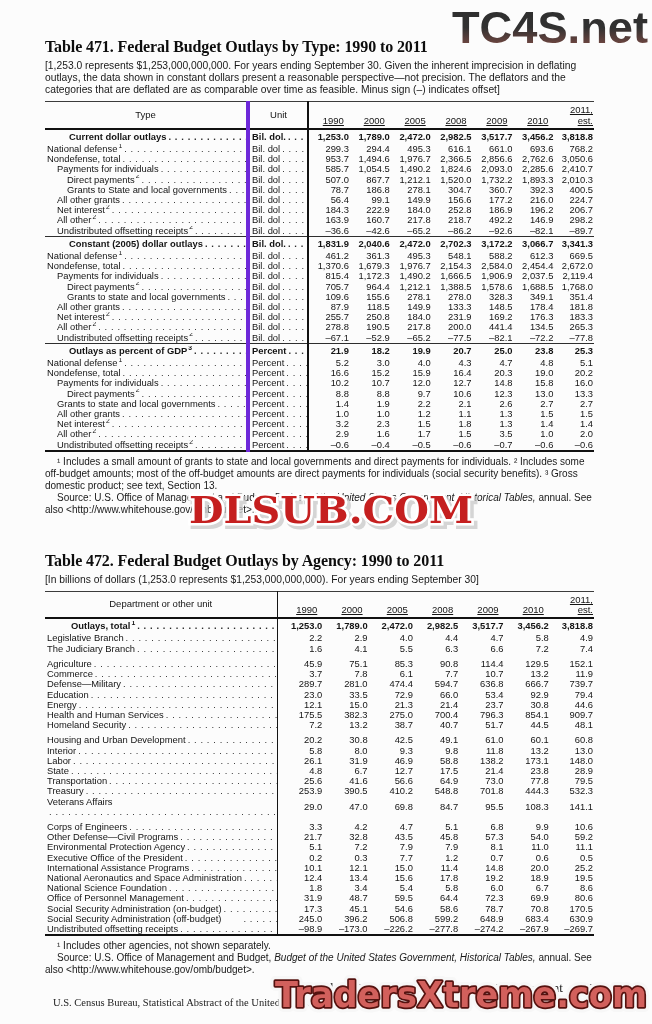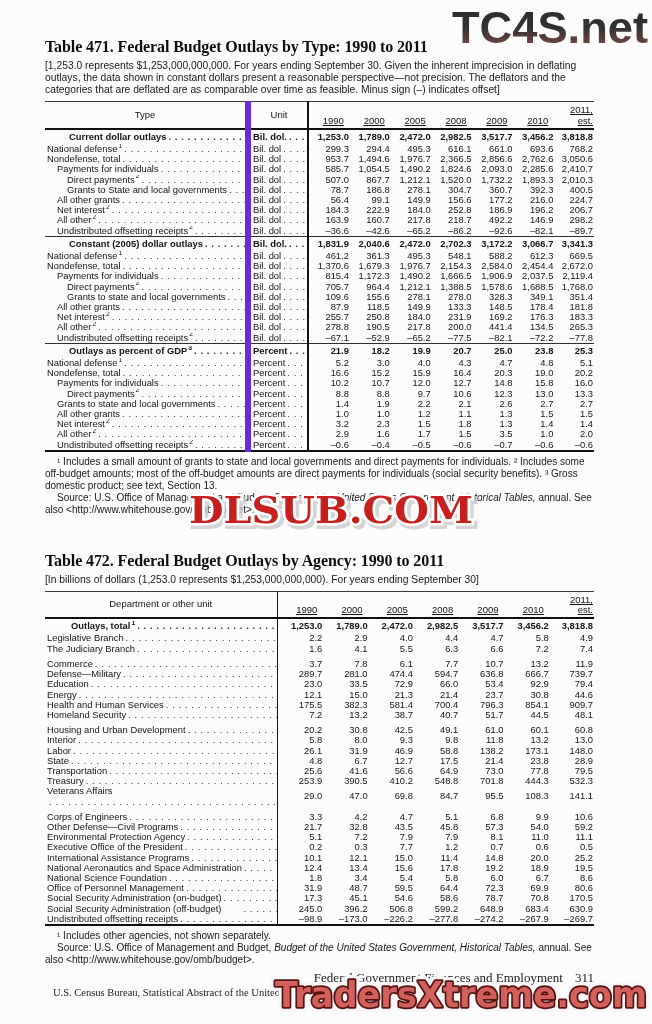--- a/index.html
+++ b/index.html
@@ -13,21 +13,21 @@
   .t2{margin-top:36px;}
   .tnote{font-size:10.3px;line-height:1.18;margin:4px 0 0 0;color:#181818;}
 
   table{border-collapse:collapse;table-layout:fixed;width:549px;margin-top:5px;
         font-size:9.4px;border-top:1px solid #3c3c3c;border-bottom:2px solid #111;}
   th,td{padding:0;line-height:10.2px;}
   thead th{font-weight:normal;border-bottom:2px solid #111;font-size:9.5px;}
   th.mid{vertical-align:middle;text-align:center;}
   th.c-yr{vertical-align:bottom;text-align:right;padding:3px 5px 2px 0;white-space:nowrap;text-decoration:underline;}
   th.c-yr.last{padding-right:1px;}
-  .c-type{border-right:6px solid #6d28d9;}
+  .c-type{border-right:4px solid #6d28d9;}
   .c-unit{border-right:2px solid #111;}
   .c-dept{border-right:1px solid #141414;}
   td.num{text-align:right;white-space:nowrap;}
   td.num.lastcol{padding-right:1px;}
   .lab{display:flex;align-items:baseline;overflow:hidden;white-space:nowrap;}
   .lt{flex:0 0 auto;}
   .dots{flex:1 1 auto;overflow:hidden;color:#2a2a2a;padding-left:2px;}
   .dots::before{content:". . . . . . . . . . . . . . . . . . . . . . . . . . . . . . . . . . . . . . . . . . . . . . . . . . . .";letter-spacing:0.6px;}
   tr.brow td{font-weight:bold;padding-top:2px;padding-bottom:2px;}
   tr.sec-start td{border-top:1px solid #2e2e2e;}
@@ -809,20 +809,35 @@
             <td class="num">7.2</td>
             <td class="num lastcol">7.4</td>
           </tr>
           <tr class="gap">
             <td class="c-dept"></td>
             <td colspan="7"></td>
           </tr>
           <tr>
             <td class="c-dept">
               <div class="lab" style="padding-left: 2px;">
+                <span class="lt">Agriculture</span>
+                <span class="dots"></span>
+              </div>
+            </td>
+            <td class="num">45.9</td>
+            <td class="num">75.1</td>
+            <td class="num">85.3</td>
+            <td class="num">90.8</td>
+            <td class="num">114.4</td>
+            <td class="num">129.5</td>
+            <td class="num lastcol">152.1</td>
+          </tr>
+          <tr>
+            <td class="c-dept">
+              <div class="lab" style="padding-left: 2px;">
                 <span class="lt">Commerce</span>
                 <span class="dots"></span>
               </div>
             </td>
             <td class="num">3.7</td>
             <td class="num">7.8</td>
             <td class="num">6.1</td>
             <td class="num">7.7</td>
             <td class="num">10.7</td>
             <td class="num">13.2</td>
@@ -875,21 +890,21 @@
           </tr>
           <tr>
             <td class="c-dept">
               <div class="lab" style="padding-left: 2px;">
                 <span class="lt">Health and Human Services</span>
                 <span class="dots"></span>
               </div>
             </td>
             <td class="num">175.5</td>
             <td class="num">382.3</td>
-            <td class="num">581.4</td>
+            <td class="num">275.0</td>
             <td class="num">700.4</td>
             <td class="num">796.3</td>
             <td class="num">854.1</td>
             <td class="num lastcol">909.7</td>
           </tr>
           <tr>
             <td class="c-dept">
               <div class="lab" style="padding-left: 2px;">
                 <span class="lt">Homeland Security</span>
                 <span class="dots"></span>

